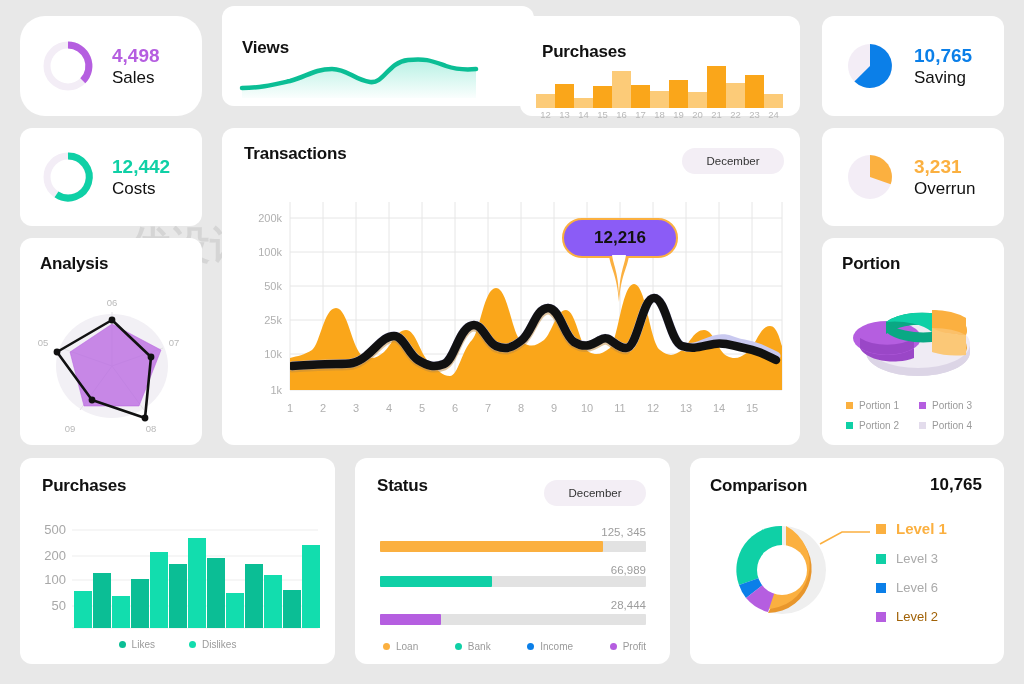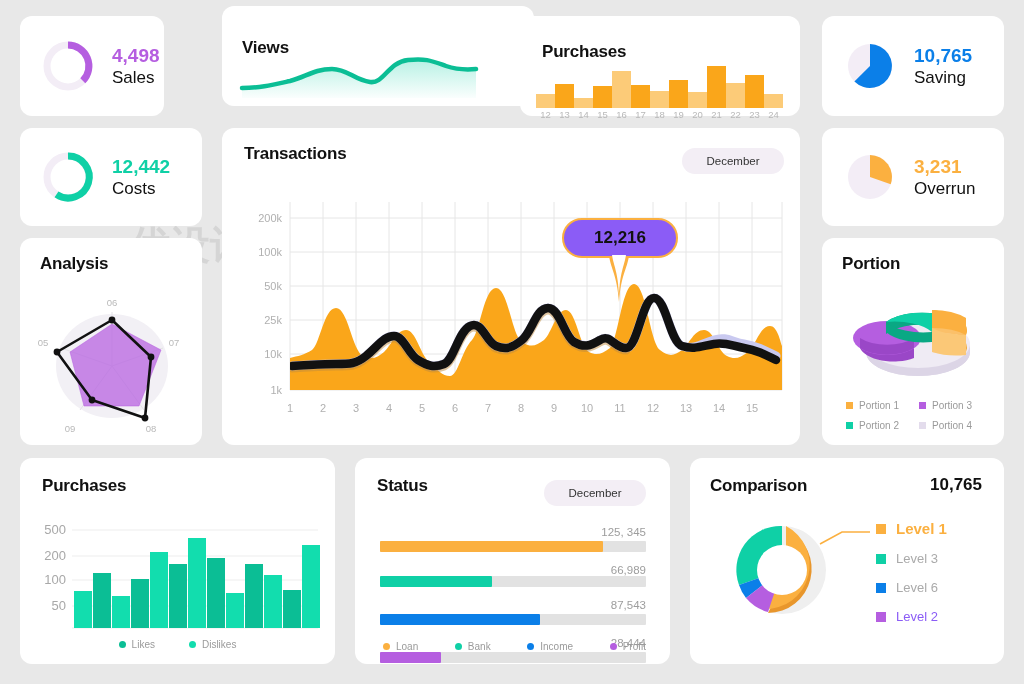--- a/index.html
+++ b/index.html
@@ -61,21 +61,21 @@
   }
 </style>
 </head>
 <body>
 
 <div class="wm-ring" style="left:96px;top:238px;width:72px;height:72px;"></div>
 <div class="watermark" style="left:130px;top:218px;">优设计</div>
 <div class="wm-ring" style="left:900px;top:352px;width:60px;height:60px;"></div>
 <div class="watermark" style="left:760px;top:455px;font-size:34px;">优设</div>
 
-<div class="card kpi" style="left:20px;top:16px;width:144px;height:100px;">
+<div class="card kpi" style="left:20px;top:16px;width:182px;height:100px;border-radius:25px;">
   <div class="kpi-gfx">
     <svg viewBox="0 0 56 56" width="56" height="56">
       <circle cx="28" cy="28" r="21" fill="none" stroke="#F3EDF6" stroke-width="7"></circle>
       <path d="M28 7 A21 21 0 0 1 42.8 42.8" fill="none" stroke="#B55EE0" stroke-width="7" stroke-linecap="butt"></path>
     </svg>
   </div>
   <div class="kpi-txt">
     <div class="kpi-value" style="color:#B55EE0;">4,498</div>
     <div class="kpi-label">Sales</div>
   </div>
@@ -409,26 +409,20 @@
       <div style="height:11px;background:#E2E2E2;border-radius:1px;position:relative;">
         <div style="position:absolute;left:0;top:0;bottom:0;width:84%;background:#FBB040;border-radius:1px;"></div>
       </div>
     </div>
     <div style="margin-bottom:12px;">
       <div style="text-align:right;font-size:11.5px;color:#9d9d9d;margin-bottom:0;">66,989</div>
       <div style="height:11px;background:#E2E2E2;border-radius:1px;position:relative;">
         <div style="position:absolute;left:0;top:0;bottom:0;width:42%;background:#0FD0A6;border-radius:1px;"></div>
       </div>
     </div>
-    <div style="margin-bottom:12px;">
-      <div style="text-align:right;font-size:11.5px;color:#9d9d9d;margin-bottom:3px;">87,543</div>
-      <div style="height:11px;background:#E2E2E2;border-radius:1px;position:relative;">
-        <div style="position:absolute;left:0;top:0;bottom:0;width:60%;background:#0B7FE8;border-radius:1px;"></div>
-      </div>
-    </div>
     <div>
       <div style="text-align:right;font-size:11.5px;color:#9d9d9d;margin-bottom:3px;">28,444</div>
       <div style="height:11px;background:#E2E2E2;border-radius:1px;position:relative;">
         <div style="position:absolute;left:0;top:0;bottom:0;width:23%;background:#B55EE0;border-radius:1px;"></div>
       </div>
     </div>
   </div>
 
   <div style="position:absolute;left:28px;right:24px;bottom:12px;display:flex;justify-content:space-between;">
     <div class="legend">
@@ -483,16 +477,16 @@
     <div class="legend" style="margin-bottom:14px;">
       <span class="sq" style="background:#0FD0A6;width:10px;height:10px;margin-right:10px;"></span>
       <span style="font-size:13px;color:#aaaaaa;">Level 3</span>
     </div>
     <div class="legend" style="margin-bottom:14px;">
       <span class="sq" style="background:#0B7FE8;width:10px;height:10px;margin-right:10px;"></span>
       <span style="font-size:13px;color:#aaaaaa;">Level 6</span>
     </div>
     <div class="legend">
       <span class="sq" style="background:#B55EE0;width:10px;height:10px;margin-right:10px;"></span>
-      <span style="font-size:13px;color:#8b5cf6;">Level 2</span>
+      <span style="font-size:13px;color:#a16207;">Level 2</span>
     </div>
   </div>
 </div>
 
 </body></html>

